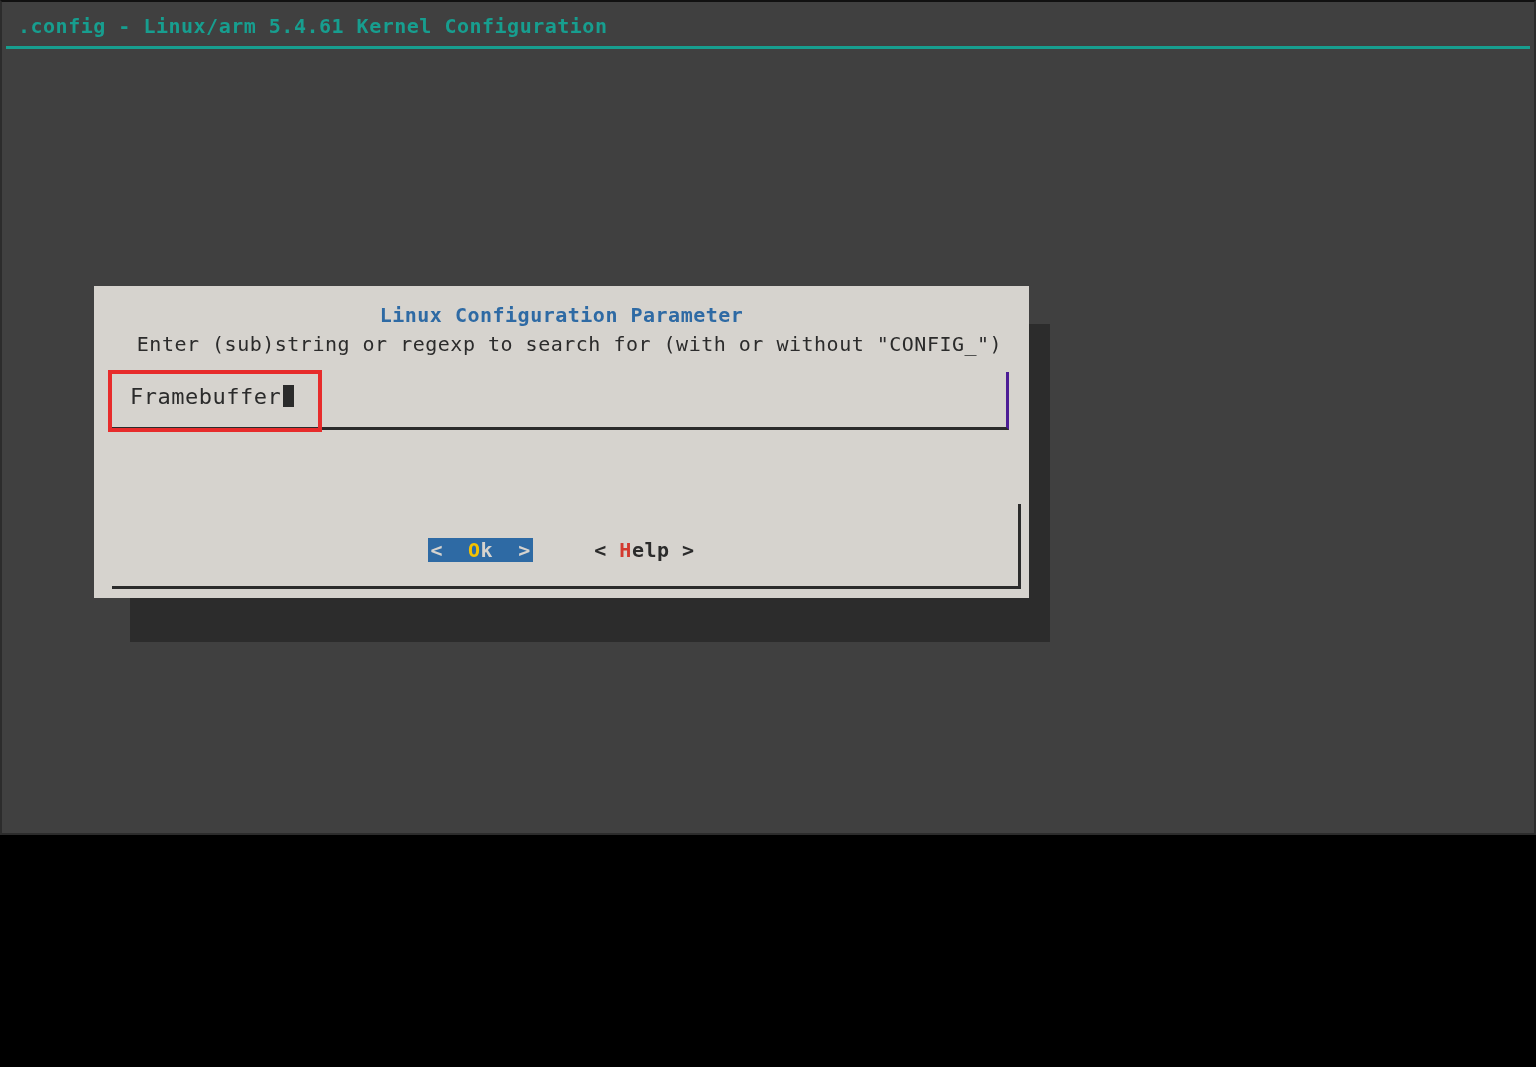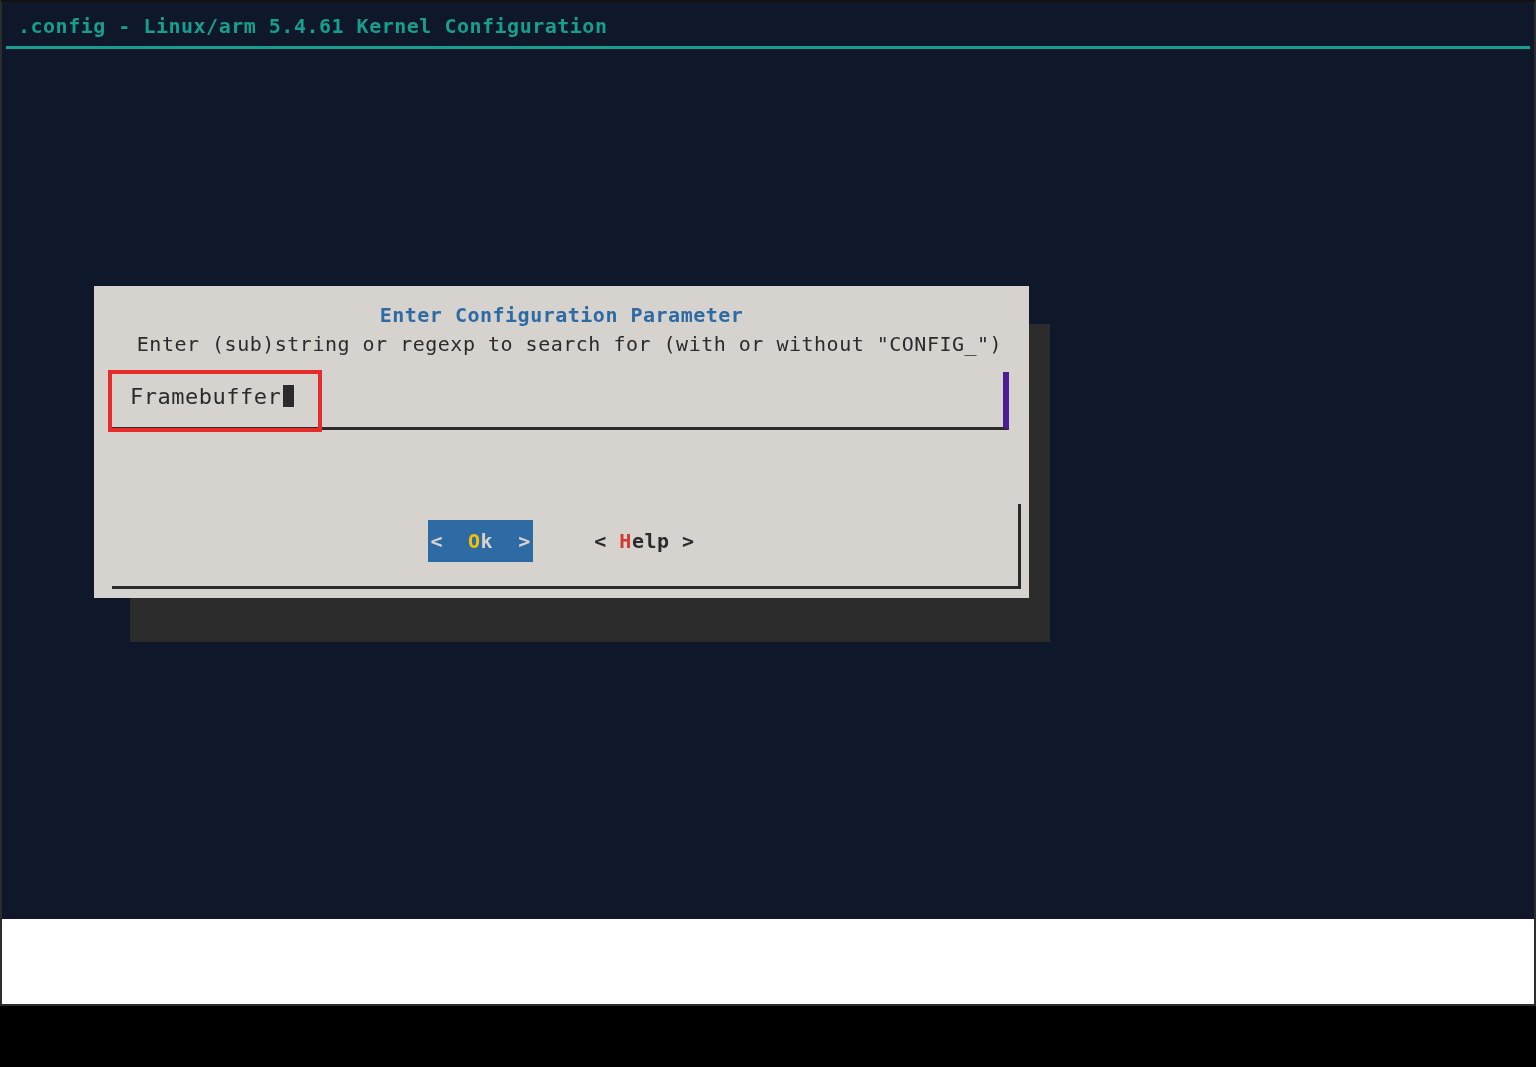--- a/index.html
+++ b/index.html
@@ -5,22 +5,22 @@
   html,body{margin:0;padding:0;height:100%;}
   body{
     background:#000;
     font-family:"DejaVu Sans Mono","Liberation Mono","Courier New",monospace;
     font-size:20px;
     overflow:hidden;
   }
   .screen{
     position:relative;
     width:1536px;
-    height:1006px;
-    background:#0f172a;
+    height:835px;
+    background:#404040;
     box-sizing:border-box;
     border:2px solid #2c2c2c;
     border-top-color:#111;
   }
   .screen::after{
     content:"";
     position:absolute;
     left:0;right:0;top:917px;bottom:0;
     background:#fff;
   }
@@ -74,21 +74,21 @@
     color:#2b2b2b;
     letter-spacing:0.5px;
     padding-left:16px;
   }
   .field-box{
     position:absolute;
     left:18px;
     top:86px;
     right:20px;
     height:58px;
-    border-right:6px solid #4c1d95;
+    border-right:3px solid #4c1d95;
     border-bottom:3px solid #2b2b2b;
     box-sizing:border-box;
   }
   .field-text{
     position:absolute;
     left:18px;
     top:12px;
     color:#2b2b2b;
     font-size:22px;
     letter-spacing:0.5px;
@@ -142,42 +142,42 @@
   }
   .btn{
     display:inline-block;
     white-space:pre;
     margin:0 28px;
   }
   .btn.ok{
     background:#2e6aa4;
     color:#d6d3ce;
     font-weight:bold;
-    padding:9px 2px;
+    padding:0 2px;
   }
   .btn.ok .hot{color:#f4c200;}
   .btn.help{
     color:#2b2b2b;
     font-weight:bold;
     margin-left:21px;
   }
   .btn.help .hot{color:#d33a2f;}
 </style>
 </head>
 <body>
 
 <div class="screen">
 
   <div class="title">.config - Linux/arm 5.4.61 Kernel Configuration</div>
   <div class="title-rule"></div>
 
   <div class="shadow"></div>
 
   <div class="dialog">
-    <div class="dlg-title">Enter Configuration Parameter</div>
+    <div class="dlg-title">Linux Configuration Parameter</div>
     <div class="dlg-prompt">Enter (sub)string or regexp to search for (with or without "CONFIG_")</div>
 
     <div class="field-box">
       <span class="field-text"><span>Framebuffer</span><span class="cursor"></span></span>
     </div>
 
     <div class="highlight-box"></div>
 
     <div class="buttons">
       <span class="btn ok"><span>&lt;  </span><span class="hot">O</span><span>k  &gt;</span></span>

